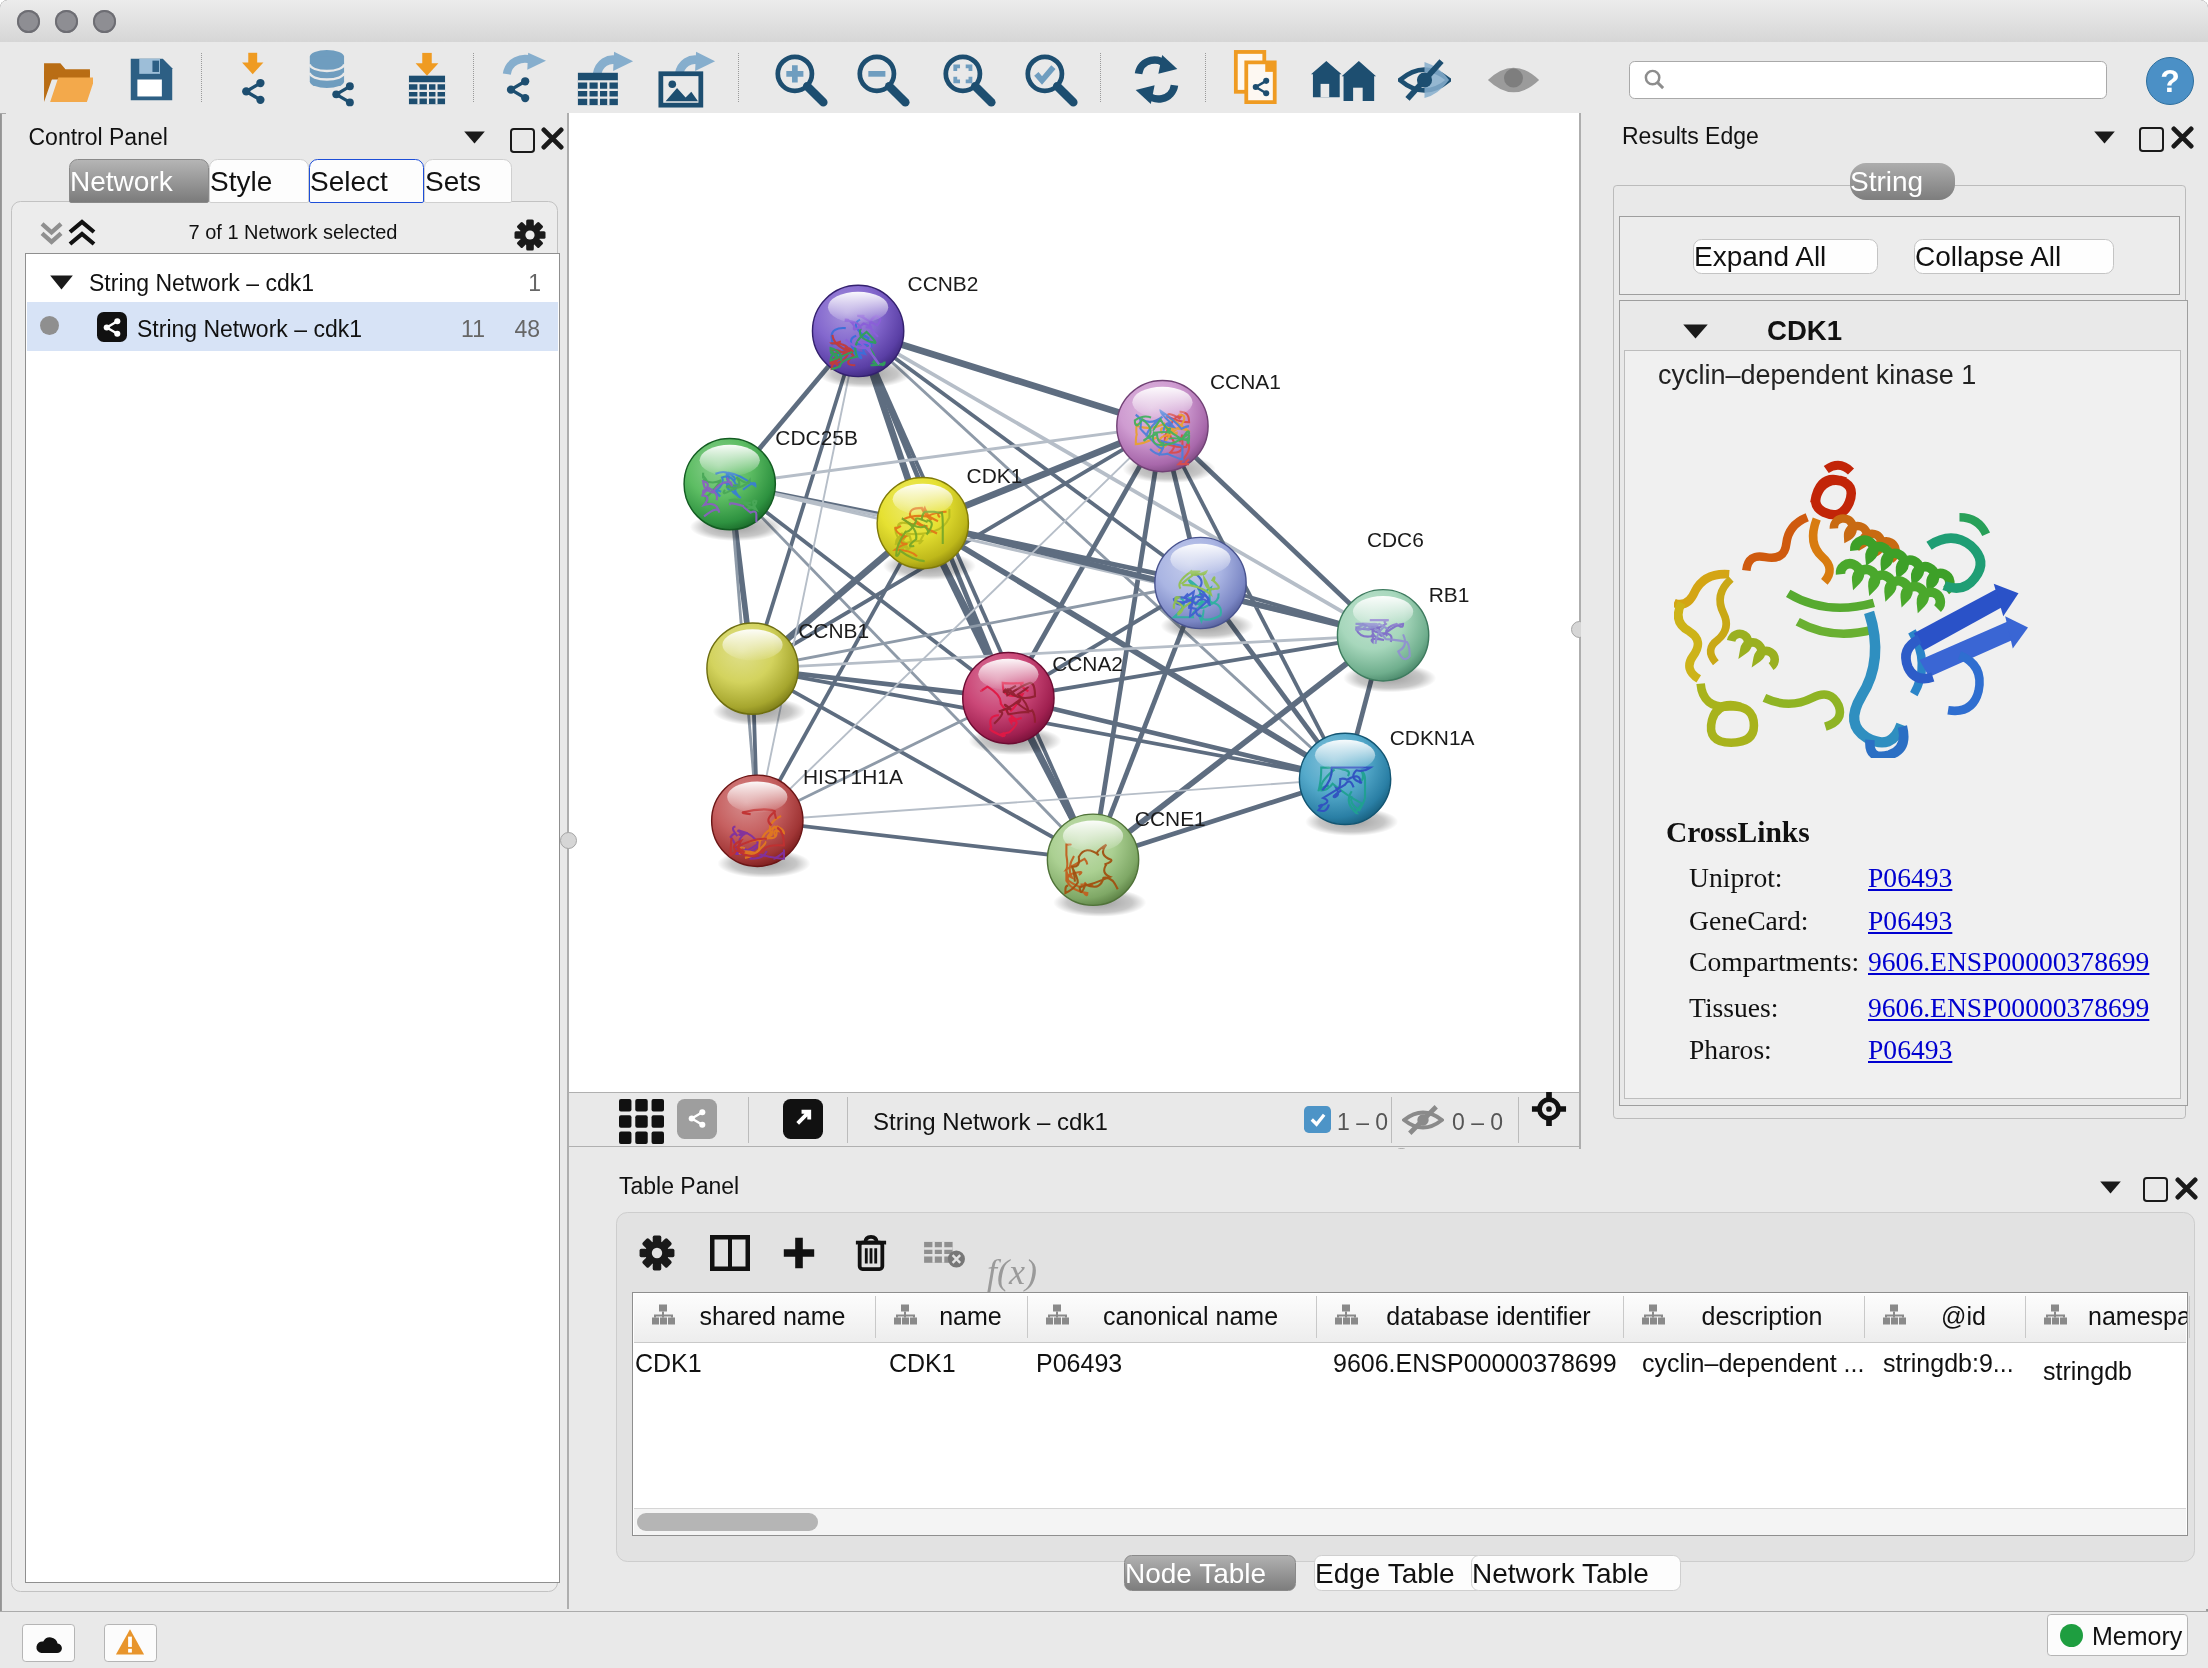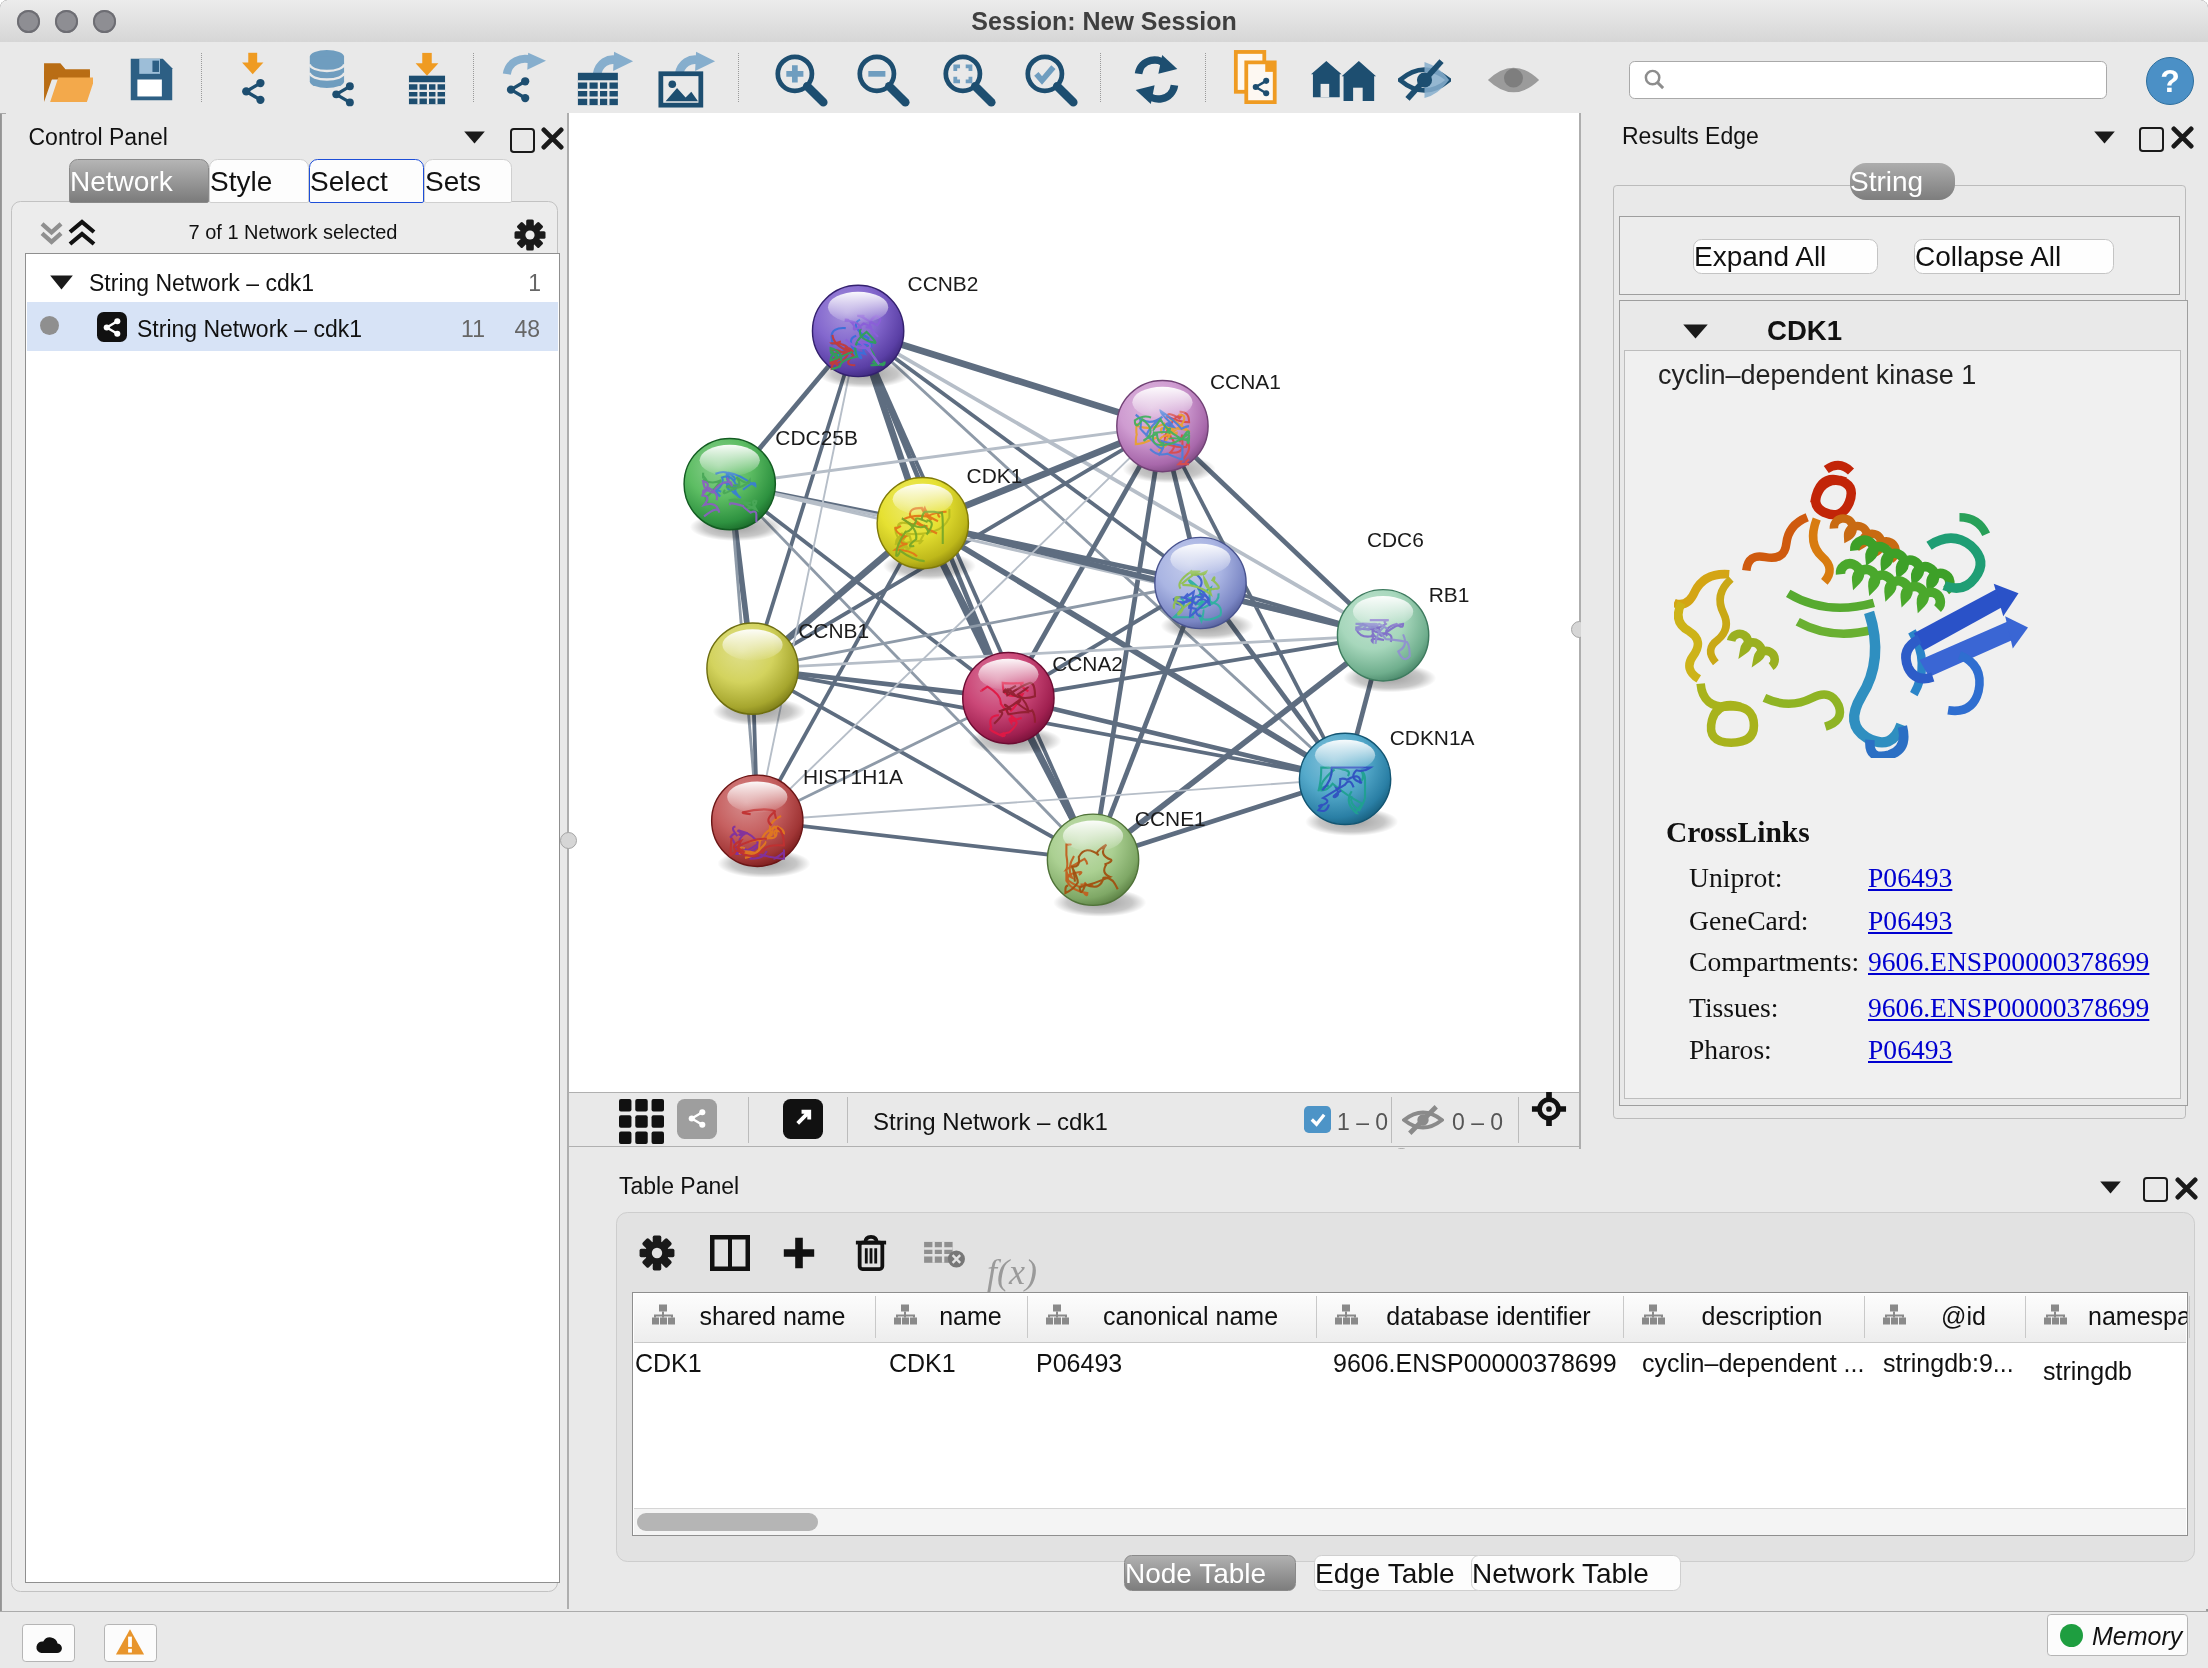--- a/index.html
+++ b/index.html
@@ -4,21 +4,20 @@
 body{width:2208px;height:1668px;background:#fff;font-family:"Liberation Sans",sans-serif;overflow:hidden;}
 .abs{position:absolute;}
 #win{position:absolute;left:0;top:0;width:2208px;height:1668px;background:#e9e9e9;border-radius:7.6px 7.6px 0 0;overflow:hidden;box-shadow:inset 0 0 0 1.9px #949494;}
 .ttab{position:absolute;box-sizing:border-box;font-size:28px;text-align:left;}
 </style></head><body>
 <div id="win">
 <div class="abs" style="left:0;top:0;width:2208px;height:42px;background:linear-gradient(#ececec,#d6d6d6);border-bottom:1.9px solid #ababab;border-radius:7.6px 7.6px 0 0;"></div>
 <div class="abs" style="left:17px;top:9.5px;width:23px;height:23px;border-radius:50%;background:#8e8e93;box-shadow:inset 0 0 0 1.9px #6d6d73;"></div>
 <div class="abs" style="left:55px;top:9.5px;width:23px;height:23px;border-radius:50%;background:#8e8e93;box-shadow:inset 0 0 0 1.9px #6d6d73;"></div>
 <div class="abs" style="left:93px;top:9.5px;width:23px;height:23px;border-radius:50%;background:#8e8e93;box-shadow:inset 0 0 0 1.9px #6d6d73;"></div>
-<div class="abs" style="left:0;top:6.7px;width:2208px;text-align:center;font-size:25px;font-weight:bold;color:#3f3f3f;">Session: New Session</div>
 <div class="abs" style="left:0;top:42px;width:2208px;height:71px;background:#e9e9e9;border-bottom:1.9px solid #a8a8a8;"></div>
 <svg style="position:absolute;left:42px;top:55px" width="51" height="49" viewBox="0 0 50 48">
       <path d="M2 8 h16 l5 6 h24 v10 H2 z" fill="#b96d14"></path>
       <path d="M2 46 L2 16 h45 v4 h-36 z" fill="#b96d14"></path>
       <path d="M8 46 L16 22 h36 L44 46 z" fill="#f3a94b"></path>
     </svg>
 <svg style="position:absolute;left:127px;top:55px" width="49" height="49" viewBox="0 0 52 52">
       <path d="M4 4 h34 l10 10 v34 H4 z" fill="#2d5f84"></path>
       <rect x="13" y="4" width="22" height="16" fill="#9dbed8"></rect>
       <rect x="27" y="6" width="7" height="12" fill="#2d5f84"></rect>
@@ -720,14 +719,14 @@
       <path d="M10 22 a6 6 0 1 1 2 -12 a8 8 0 0 1 15 2 a5 5 0 0 1 -1 10 z" fill="#111"></path>
     </svg>
 <div class="abs" style="left:104px;top:1624px;width:53px;height:38px;background:#fcfcfc;border:1.9px solid #b5b5b5;border-radius:3.8px;box-sizing:border-box;"></div>
 <svg style="position:absolute;left:115px;top:1628px" width="30" height="28.5" viewBox="0 0 32 30">
       <polygon points="16,1 31,28 1,28" fill="#e8952c"></polygon>
       <rect x="14" y="9" width="4" height="11" fill="#fff"></rect>
       <rect x="14" y="22" width="4" height="4" fill="#fff"></rect>
     </svg>
 <div class="abs" style="left:2047px;top:1614px;width:141px;height:42px;background:#fcfcfc;border:1.9px solid #b5b5b5;border-radius:3.8px;box-sizing:border-box;"></div>
 <div class="abs" style="left:2060px;top:1624px;width:23px;height:23px;border-radius:50%;background:#1e9e40;"></div>
-<div class="abs" style="left:2092px;top:1622px;font-size:25px;color:#111;font-style:italic;">Memory</div>
+<div class="abs" style="left:2092px;top:1622px;font-size:25px;color:#111;">Memory</div>
 </div>
 
 </body></html>

